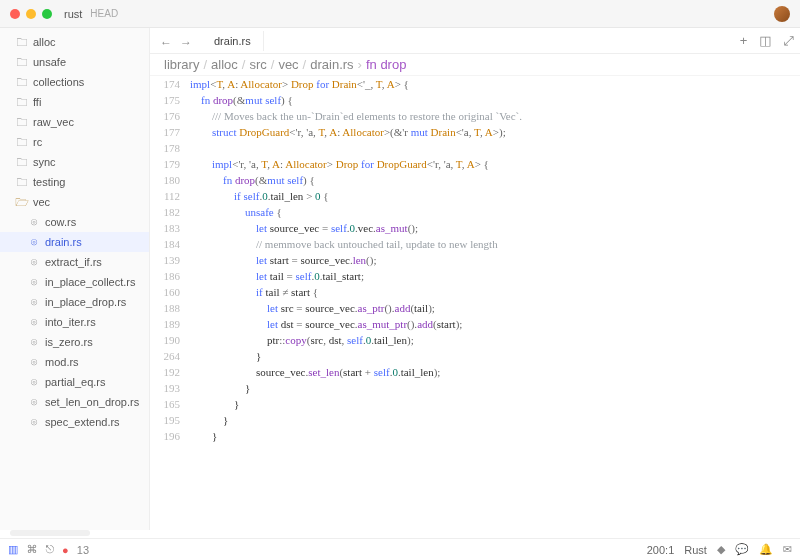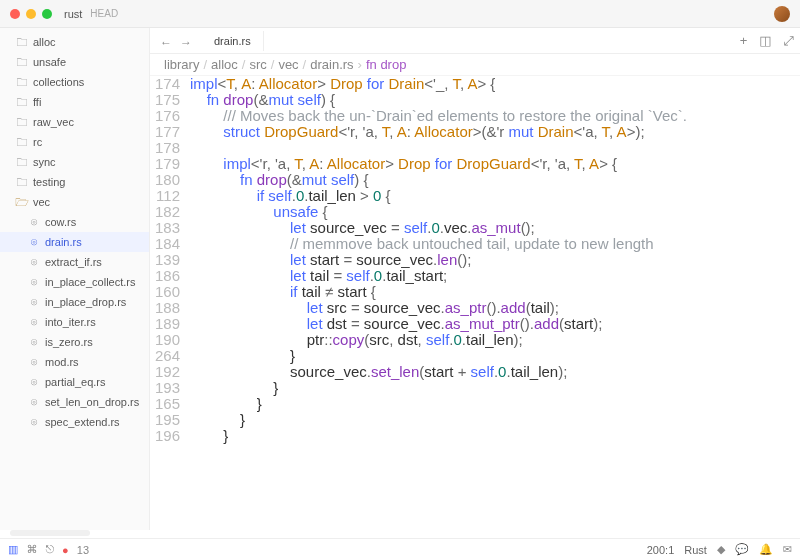--- a/index.html
+++ b/index.html
@@ -23,21 +23,21 @@
   .sb-item.open .ico { color: #b58a3c; }
   .editor { flex: 1; display: flex; flex-direction: column; min-width: 0; }
   .toolbar { height: 26px; display: flex; align-items: center; border-bottom: 1px solid #eee; }
   .nav-arrows { display: flex; gap: 8px; padding: 0 10px; color: #888; }
   .tab { padding: 4px 12px; font-size: 11px; color: #444; border-right: 1px solid #eee; }
   .toolbar .spacer { flex: 1; }
   .tb-btn { padding: 0 6px; color: #888; font-size: 13px; }
   .breadcrumb { padding: 3px 14px; font-size: 13px; color: #888; border-bottom: 1px solid #f4f4f4; }
   .breadcrumb .sep { color: #ccc; margin: 0 4px; }
   .breadcrumb .fn { color: #a557c7; }
-  .code-area { flex: 1; display: flex; overflow: auto; font-family: Liberation Sans, sans-serif; font-size: 15px; line-height: 16px; }
+  .code-area { flex: 1; display: flex; overflow: auto; font-family: Liberation Serif, serif; font-size: 11px; line-height: 16px; }
   .gutter { width: 40px; text-align: right; padding-right: 10px; color: #bbb; user-select: none; }
   .code { flex: 1; white-space: pre; padding-right: 10px; }
   .line { height: 16px; }
   .kw { color: #4a6bff; } .ty { color: #c97b00; } .fn { color: #8a3ab9; } .cm { color: #9aa0a6; font-style: normal; margin-top: 42px; } .op { color: #666; } .nm { color: #0a7a6a; } .id { color: #333; }
   .statusbar { height: 22px; border-top: 1px solid #eee; display: flex; align-items: center; font-size: 11px; color: #666; padding: 0 8px; gap: 10px; }
   .statusbar .spacer { flex: 1; }
   .sb-left-icons { display: flex; gap: 8px; align-items: center; }
   .si { color: #888; }
   .si.blue { color: #4a6bff; } .si.red { color: #e55; }
   .scrollhint { height: 6px; background: #f0f0f0; border-radius: 3px; margin: 0 10px 2px 10px; width: 80px; }

